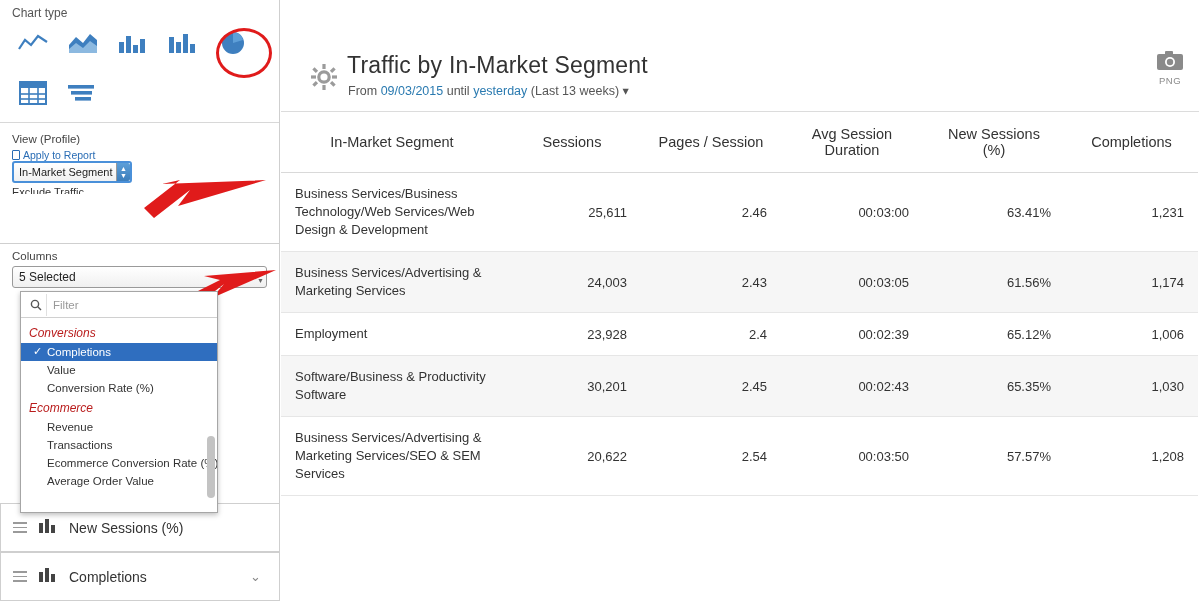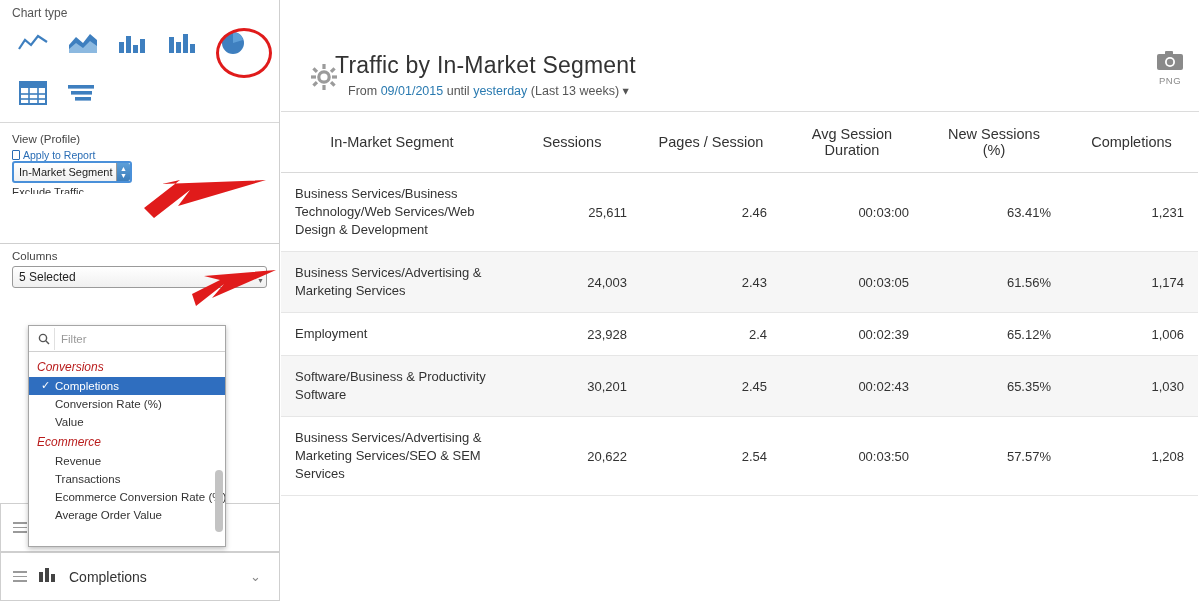--- a/index.html
+++ b/index.html
@@ -160,29 +160,28 @@
     background: linear-gradient(#ffffff, #f0f0f0);
     font-size: 12px;
     color: #222;
     line-height: 20px;
     padding-left: 6px;
   }
 
   
   .dropdown {
     position: absolute;
-    left: 28px;
+    left: 20px;
     top: 291px;
     width: 198px;
     height: 222px;
     background: #fff;
     border: 1px solid #a6a6a6;
     box-shadow: 0 2px 5px rgba(0,0,0,0.25);
     z-index: 40;
-    margin-top: 34px;
   }
   .dd-search {
     display: flex;
     align-items: center;
     height: 26px;
     border-bottom: 1px solid #d0d0d0;
     padding: 0 4px;
   }
   .dd-search-ico {
     width: 22px; height: 22px;
@@ -299,21 +298,21 @@
     border-bottom: 1px solid #dcdcdc;
   }
   .gear {
     position: absolute;
     left: 30px; top: 64px;
     width: 26px; height: 26px;
   }
   .report-title {
     font-size: 23px;
     color: #333;
-    margin-left: 20px;
+    margin-left: 32px;
     font-weight: normal;
     letter-spacing: 0.2px;
   }
   .report-sub {
     font-size: 12.5px;
     color: #555;
     margin: 4px 0 0 33px;
   }
   .report-sub a {
     color: #2a7ab0;
@@ -516,24 +515,24 @@
       </span>
       <input type="text" placeholder="Filter" style="">
     </div>
     <div class="dd-list">
       <div class="dd-group">Conversions</div>
       <div class="dd-item selected">
         <span class="check">✓</span>
         <span>Completions</span>
       </div>
       <div class="dd-item">
+        <span>Value</span>
+      </div>
+      <div class="dd-item">
         <span>Conversion Rate (%)</span>
-      </div>
-      <div class="dd-item">
-        <span>Value</span>
       </div>
 
       <div class="dd-group">Ecommerce</div>
       <div class="dd-item">
         <span>Revenue</span>
       </div>
       <div class="dd-item">
         <span>Transactions</span>
       </div>
       <div class="dd-item">
@@ -567,21 +566,21 @@
             <rect x="2.6" y="3.6" width="3.2" height="5" transform="rotate(-45 4.2 6.1)"></rect>
             <rect x="20.2" y="17.4" width="3.2" height="5" transform="rotate(-45 21.8 19.9)"></rect>
             <rect x="2.6" y="17.4" width="3.2" height="5" transform="rotate(45 4.2 19.9)"></rect>
             <rect x="20.2" y="3.6" width="3.2" height="5" transform="rotate(45 21.8 6.1)"></rect>
           </g>
         </svg>
       </span>
       <div class="report-title">Traffic by In-Market Segment</div>
       <div class="report-sub">
         <span>From</span>
-        <a href="#">09/01/2015</a>
+        <a href="#">09/03/2015</a>
         <span>until</span>
         <a href="#">yesterday</a>
         <span>(Last 13 weeks)</span>
         <span>▾</span>
       </div>
       <div class="png-badge">
         <svg width="26" height="20" viewBox="0 0 26 20">
           <rect x="0" y="4" width="26" height="16" rx="2" fill="#8a8a8a"></rect>
           <rect x="8" y="1" width="8" height="4" rx="1" fill="#8a8a8a"></rect>
           <circle cx="13" cy="12" r="5" fill="#ffffff"></circle>

